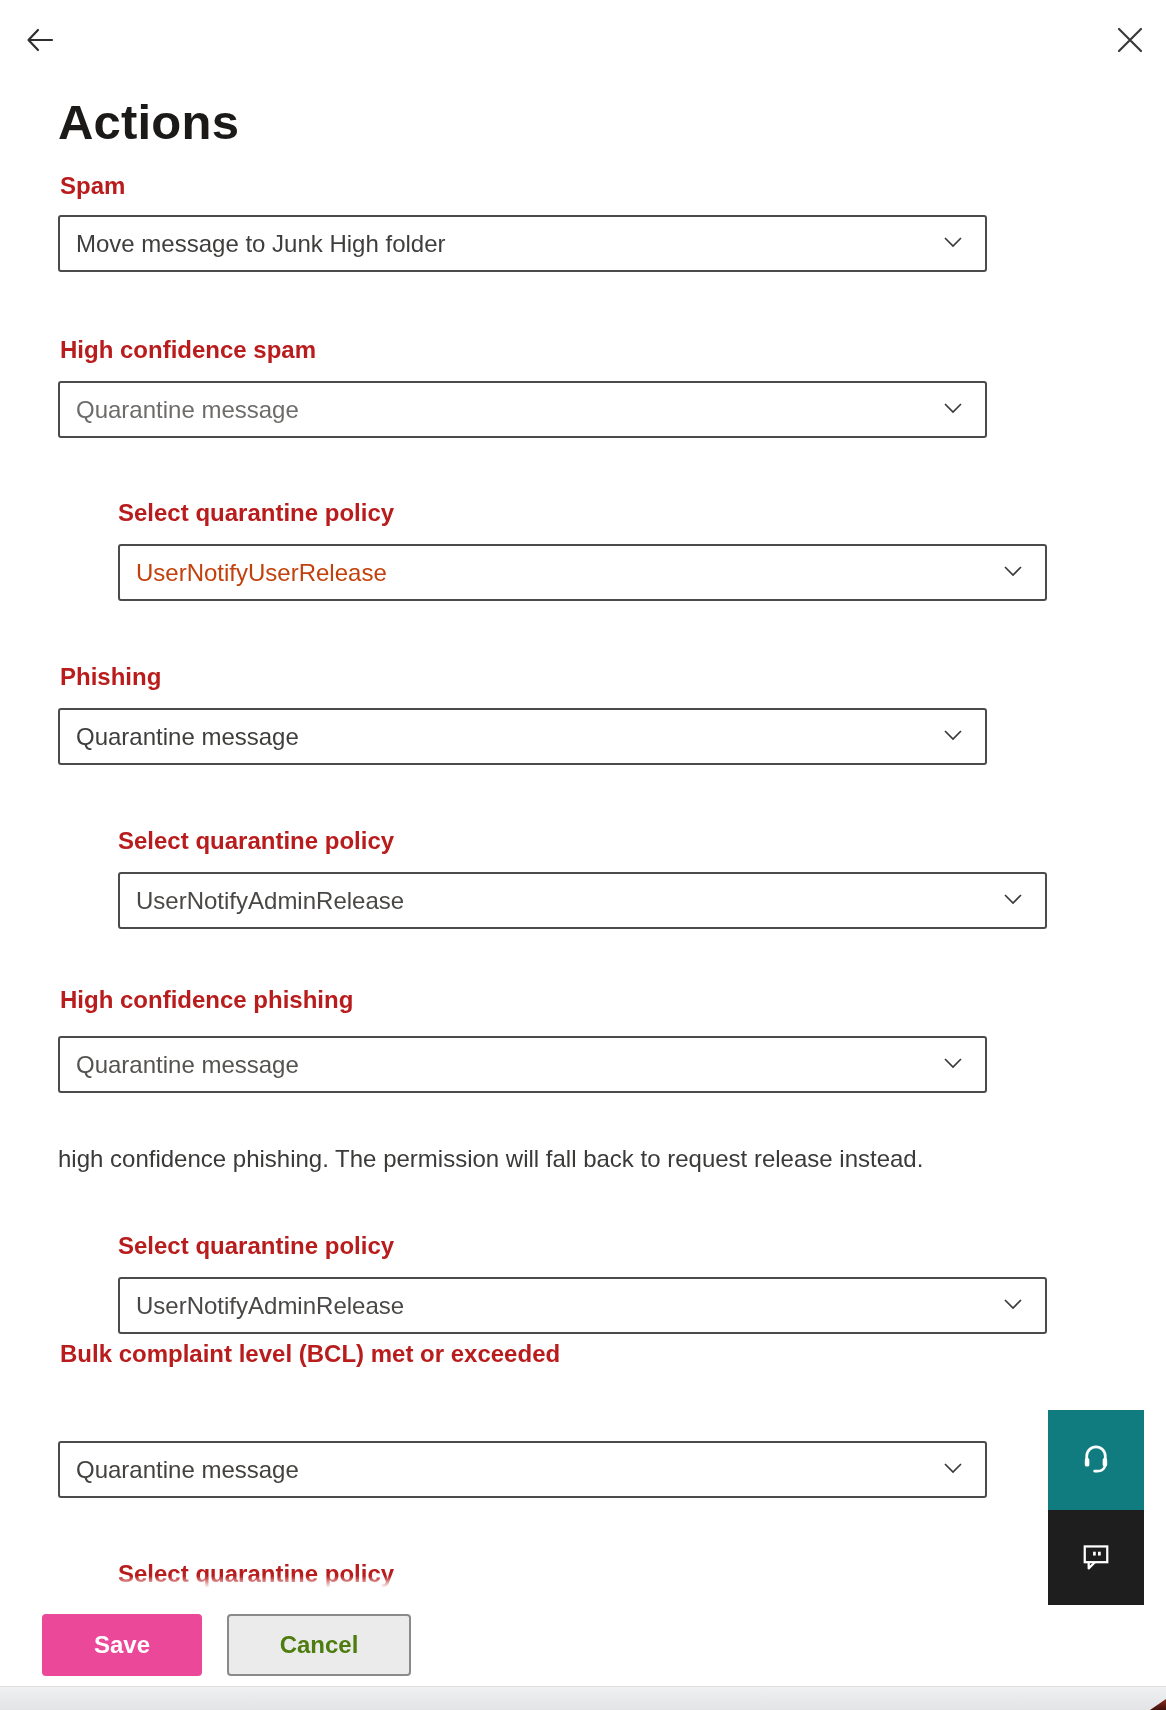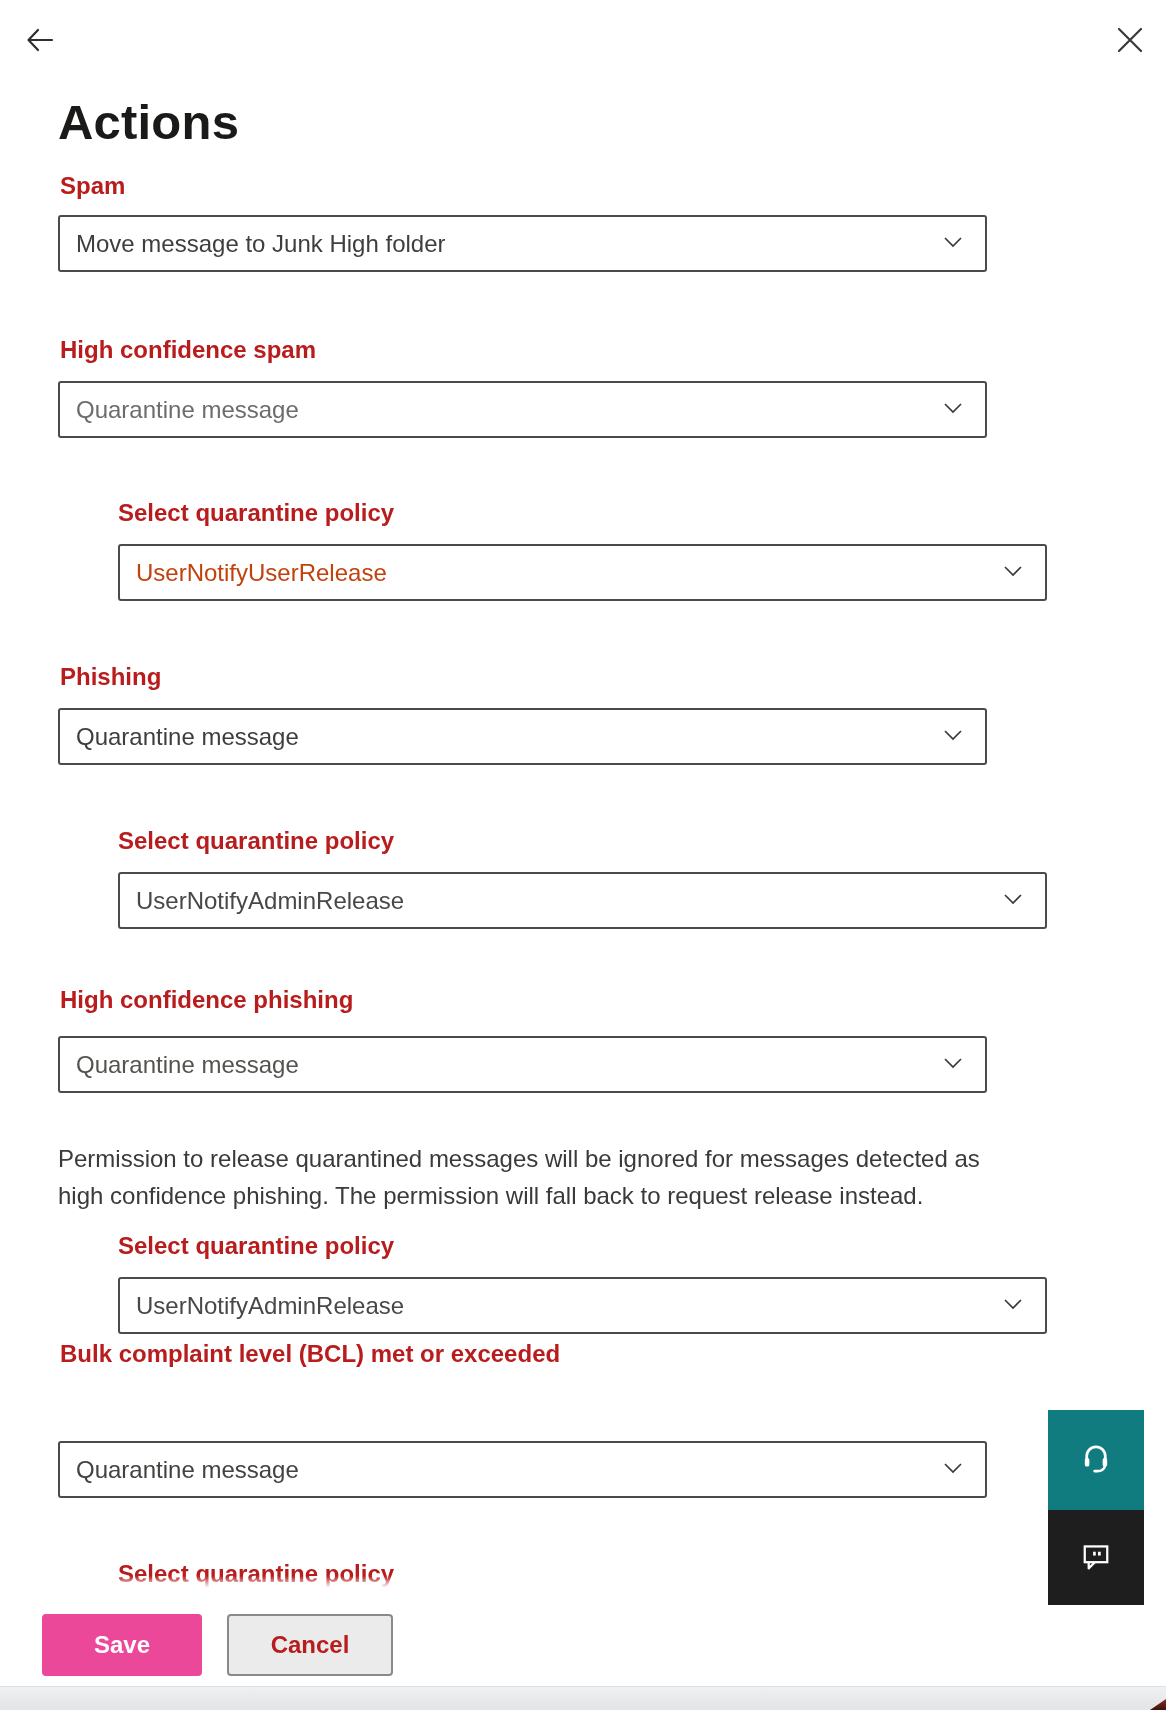--- a/index.html
+++ b/index.html
@@ -29,21 +29,21 @@
   .dd-text.semi { color:#55534f; }
   .dd .chev { position:absolute; right:18px; top:50%; transform:translateY(-50%); }
   .note { font-size:24px; line-height:37px; color:#3b3a39; }
   .btn {
     position:absolute; height:62px;
     border-radius:4px; font-size:24px; font-weight:600;
     display:flex; align-items:center; justify-content:center;
     cursor:pointer; font-family:"Liberation Sans", sans-serif;
   }
   .btn-primary { width:160px; background:#ec4899; border:none; color:#fff; }
-  .btn-default { width:166px; background:#ebebeb; border:2px solid #8c8a88; color:#b91c1c; }
+  .btn-default { width:184px; background:#ebebeb; border:2px solid #8c8a88; color:#4d7c0f; }
   .footer {
     position:absolute; left:0; top:1576px; width:1166px; height:110px;
     background:linear-gradient(180deg, rgba(255,255,255,0) 0px, rgba(255,255,255,.88) 10px, #ffffff 30px);
     z-index:5;
   }
   .bottom-strip {
     position:absolute; left:0; top:1686px; width:1166px; height:24px;
     background:linear-gradient(180deg,#eff0f1,#e2e4e6);
     border-top:1px solid #dddfe1;
     z-index:6;
@@ -129,21 +129,20 @@
 <div class="dd" style="left:58px;top:1036px;">
   <span class="dd-text semi">Quarantine message</span>
   <span class="chev">
     <svg width="28" height="28" viewBox="0 0 28 28" fill="none">
         <path d="M6 10 L14 18 L22 10" stroke="#3b3a39" stroke-width="1.7" fill="none"></path>
       </svg>
   </span>
 </div>
 
 <div class="note abs" style="left:58px;top:1140px;width:1090px;">
-  <div>Permission to release quarantined messages will be ignored for messages detected as</div>
   <div>high confidence phishing. The permission will fall back to request release instead.</div>
 </div>
 
 <div class="field-label abs" style="left:118px;top:1232px;">Select quarantine policy</div>
 <div class="dd" style="left:118px;top:1277px;">
   <span class="dd-text" style="color:#4a4846;">UserNotifyAdminRelease</span>
   <span class="chev">
     <svg width="28" height="28" viewBox="0 0 28 28" fill="none">
         <path d="M6 10 L14 18 L22 10" stroke="#3b3a39" stroke-width="1.7" fill="none"></path>
       </svg>

